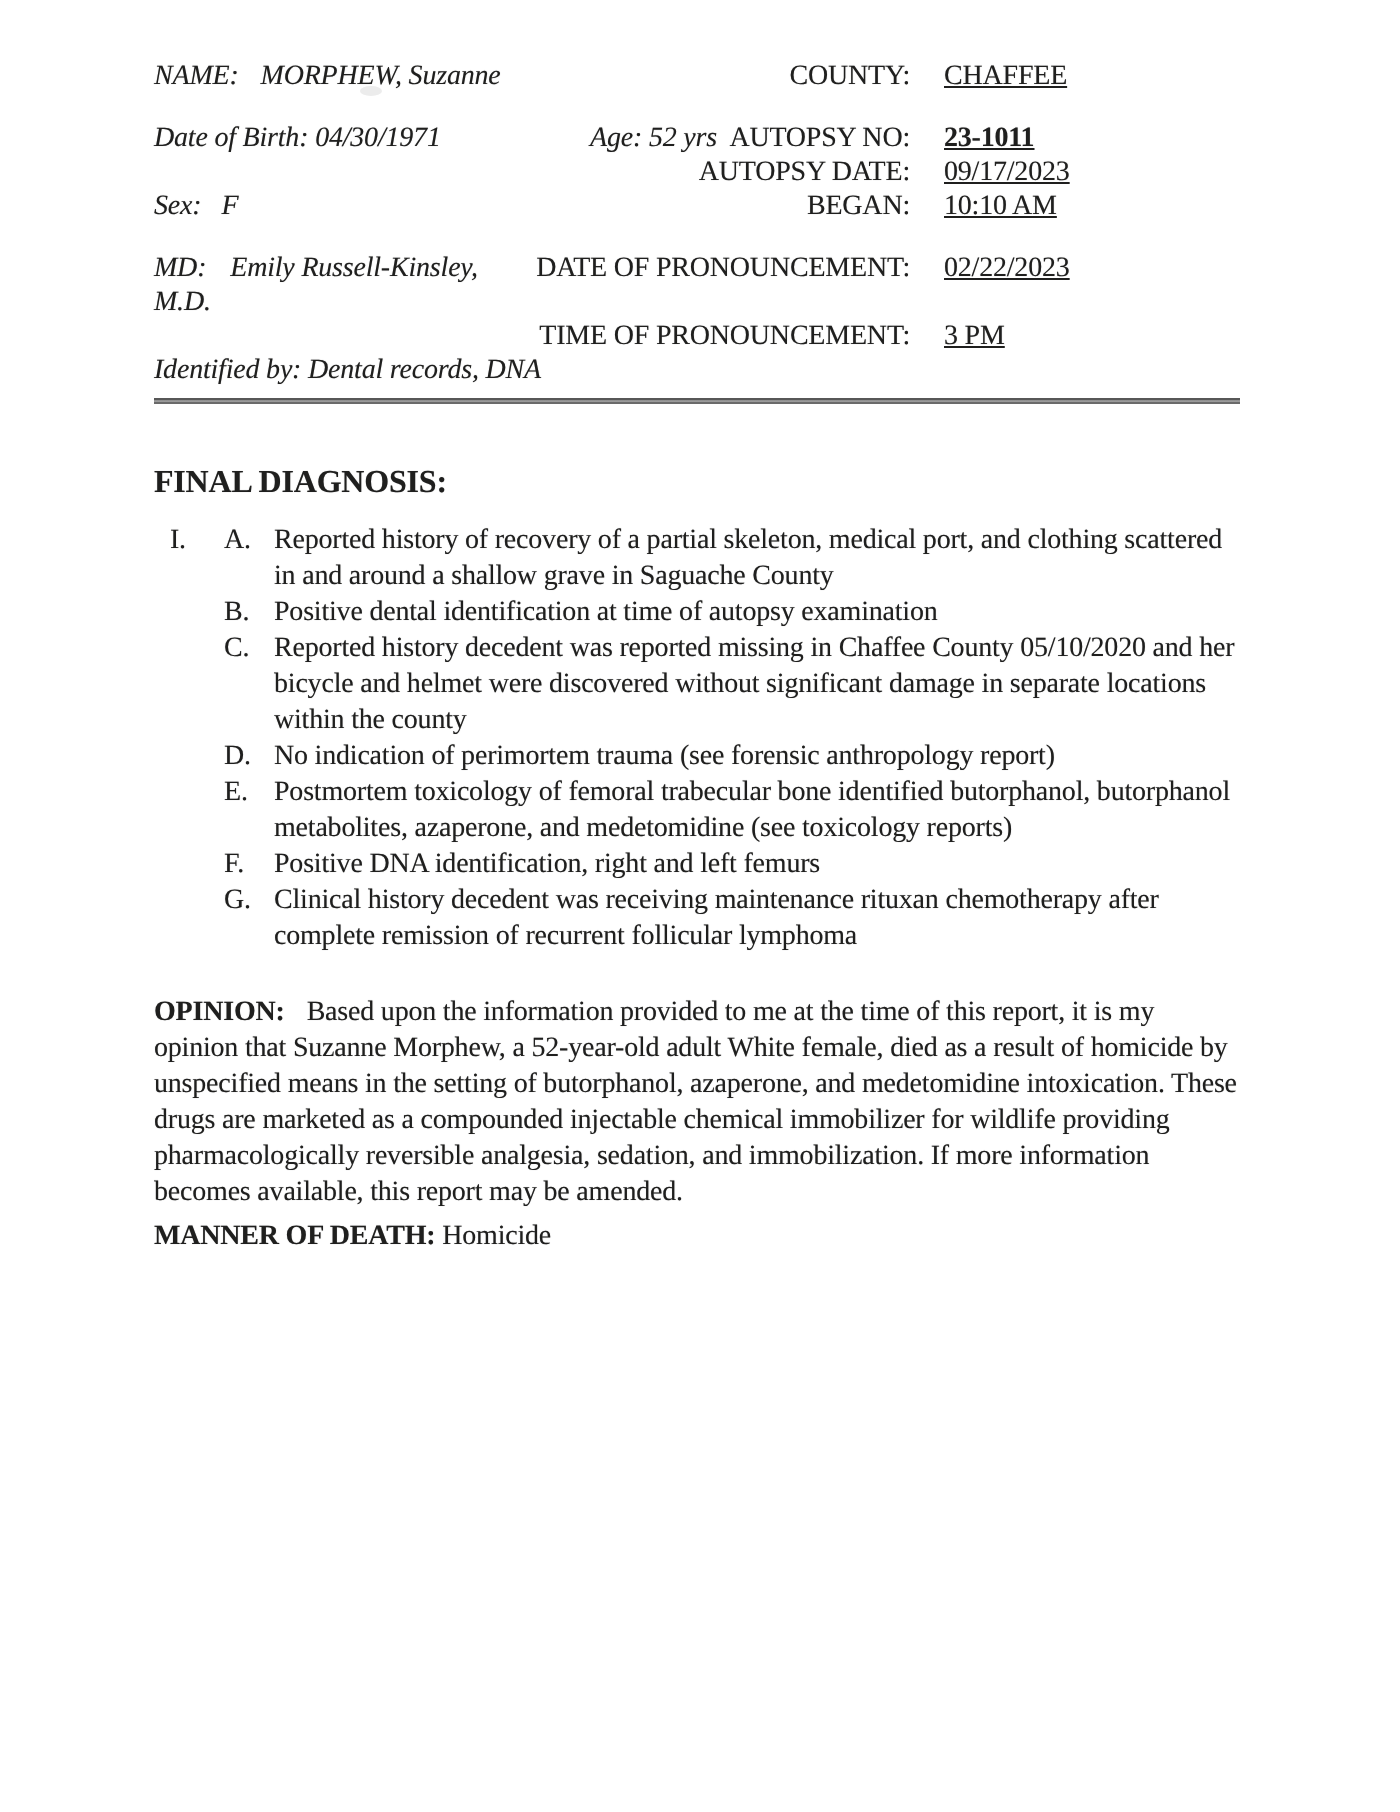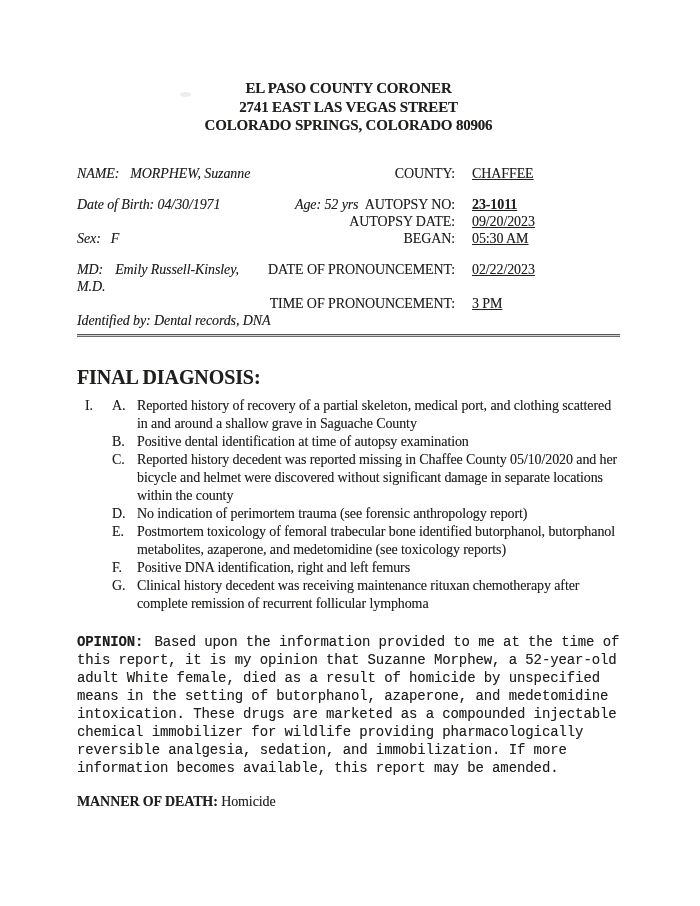--- a/index.html
+++ b/index.html
@@ -35,46 +35,41 @@
   .ml10 { margin-left: 10px; }
   .ml11 { margin-left: 11px; }
   .ml12 { margin-left: 12px; }
   .bold { font-weight: bold; }
 
   .rule {
     margin-top: 5px; height: 3px;
     background: linear-gradient(to bottom, #575757 34%, #cfcfcf 50%, #6a6a6a 66%);
   }
 
-  .fd-heading { margin-top: 31px; font-weight: bold; font-size: 20px; }
+  .fd-heading { margin-top: 31px; font-weight: bold; font-size: 16px; }
   .fd-item { display: flex; margin-top: 11px; }
   .fd-numeral { flex: 0 0 35px; padding-left: 8px; }
   .fd-body { flex: 1 1 auto; }
   .sub-item { display: flex; }
   .sub-letter { flex: 0 0 25px; }
   .sub-text { flex: 1 1 auto; }
 
-  .opinion { margin-top: 20px; font-family: Liberation Mono, monospace; }
+  .opinion { margin-top: 20px; }
   .opinion .heading { font-weight: bold; margin-right: 11px; }
-  .manner { margin-top: 16px; }
+  .manner { margin-top: 4px; }
   .manner .heading { font-weight: bold; }
 </style>
 </head>
 <body>
 
 <div class="page">
   <div class="smudge"></div>
 
   <div class="content">
 
-    <header class="doc-header">
-      <div>EL PASO COUNTY CORONER</div>
-      <div>2741 EAST LAS VEGAS STREET</div>
-      <div>COLORADO SPRINGS, COLORADO 80906</div>
-    </header>
 
     <section class="info">
 
       <div class="info-row">
         <div class="cell-left">
           <span>NAME:</span><span class="ml11">MORPHEW, Suzanne</span>
         </div>
         <div class="cell-label">COUNTY:</div>
         <div class="cell-value">CHAFFEE</div>
       </div>
@@ -84,29 +79,29 @@
           <span>Date of Birth:</span> <span>04/30/1971</span>
           <span class="age-group"><span>Age:</span> <span>52 yrs</span></span>
         </div>
         <div class="cell-label">AUTOPSY NO:</div>
         <div class="cell-value bold">23-1011</div>
       </div>
 
       <div class="info-row">
         <div class="cell-left"></div>
         <div class="cell-label">AUTOPSY DATE:</div>
-        <div class="cell-value">09/20/2023</div>
+        <div class="cell-value">09/17/2023</div>
       </div>
 
       <div class="info-row">
         <div class="cell-left">
           <span>Sex:</span><span class="ml10">F</span>
         </div>
         <div class="cell-label">BEGAN:</div>
-        <div class="cell-value">05:30 AM</div>
+        <div class="cell-value">10:10 AM</div>
       </div>
 
       <div class="info-row gap">
         <div class="cell-left">
           <span>MD:</span><span class="ml12">Emily Russell-Kinsley, M.D.</span>
         </div>
         <div class="cell-label">DATE OF PRONOUNCEMENT:</div>
         <div class="cell-value">02/22/2023</div>
       </div>
 

